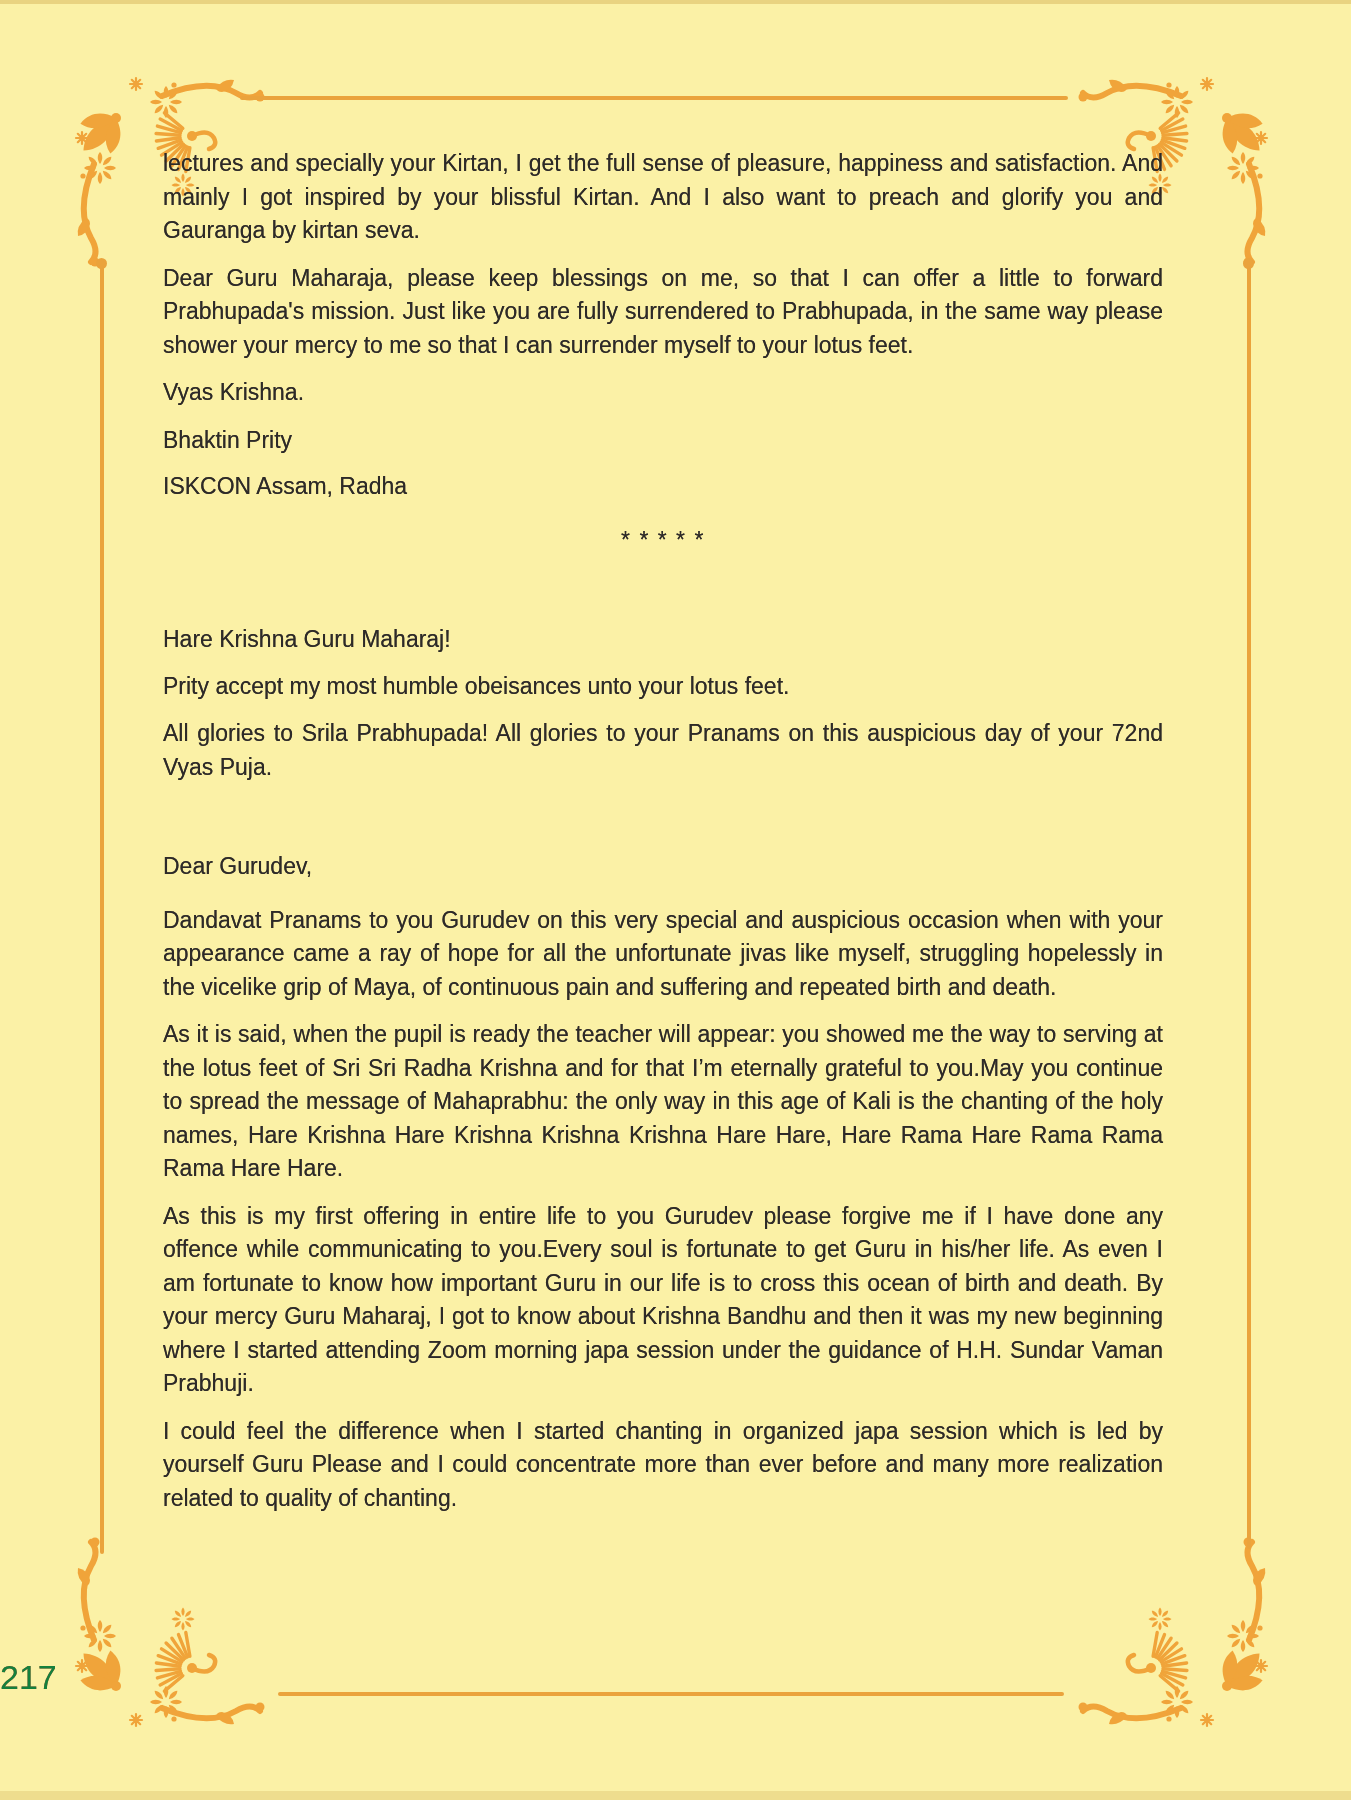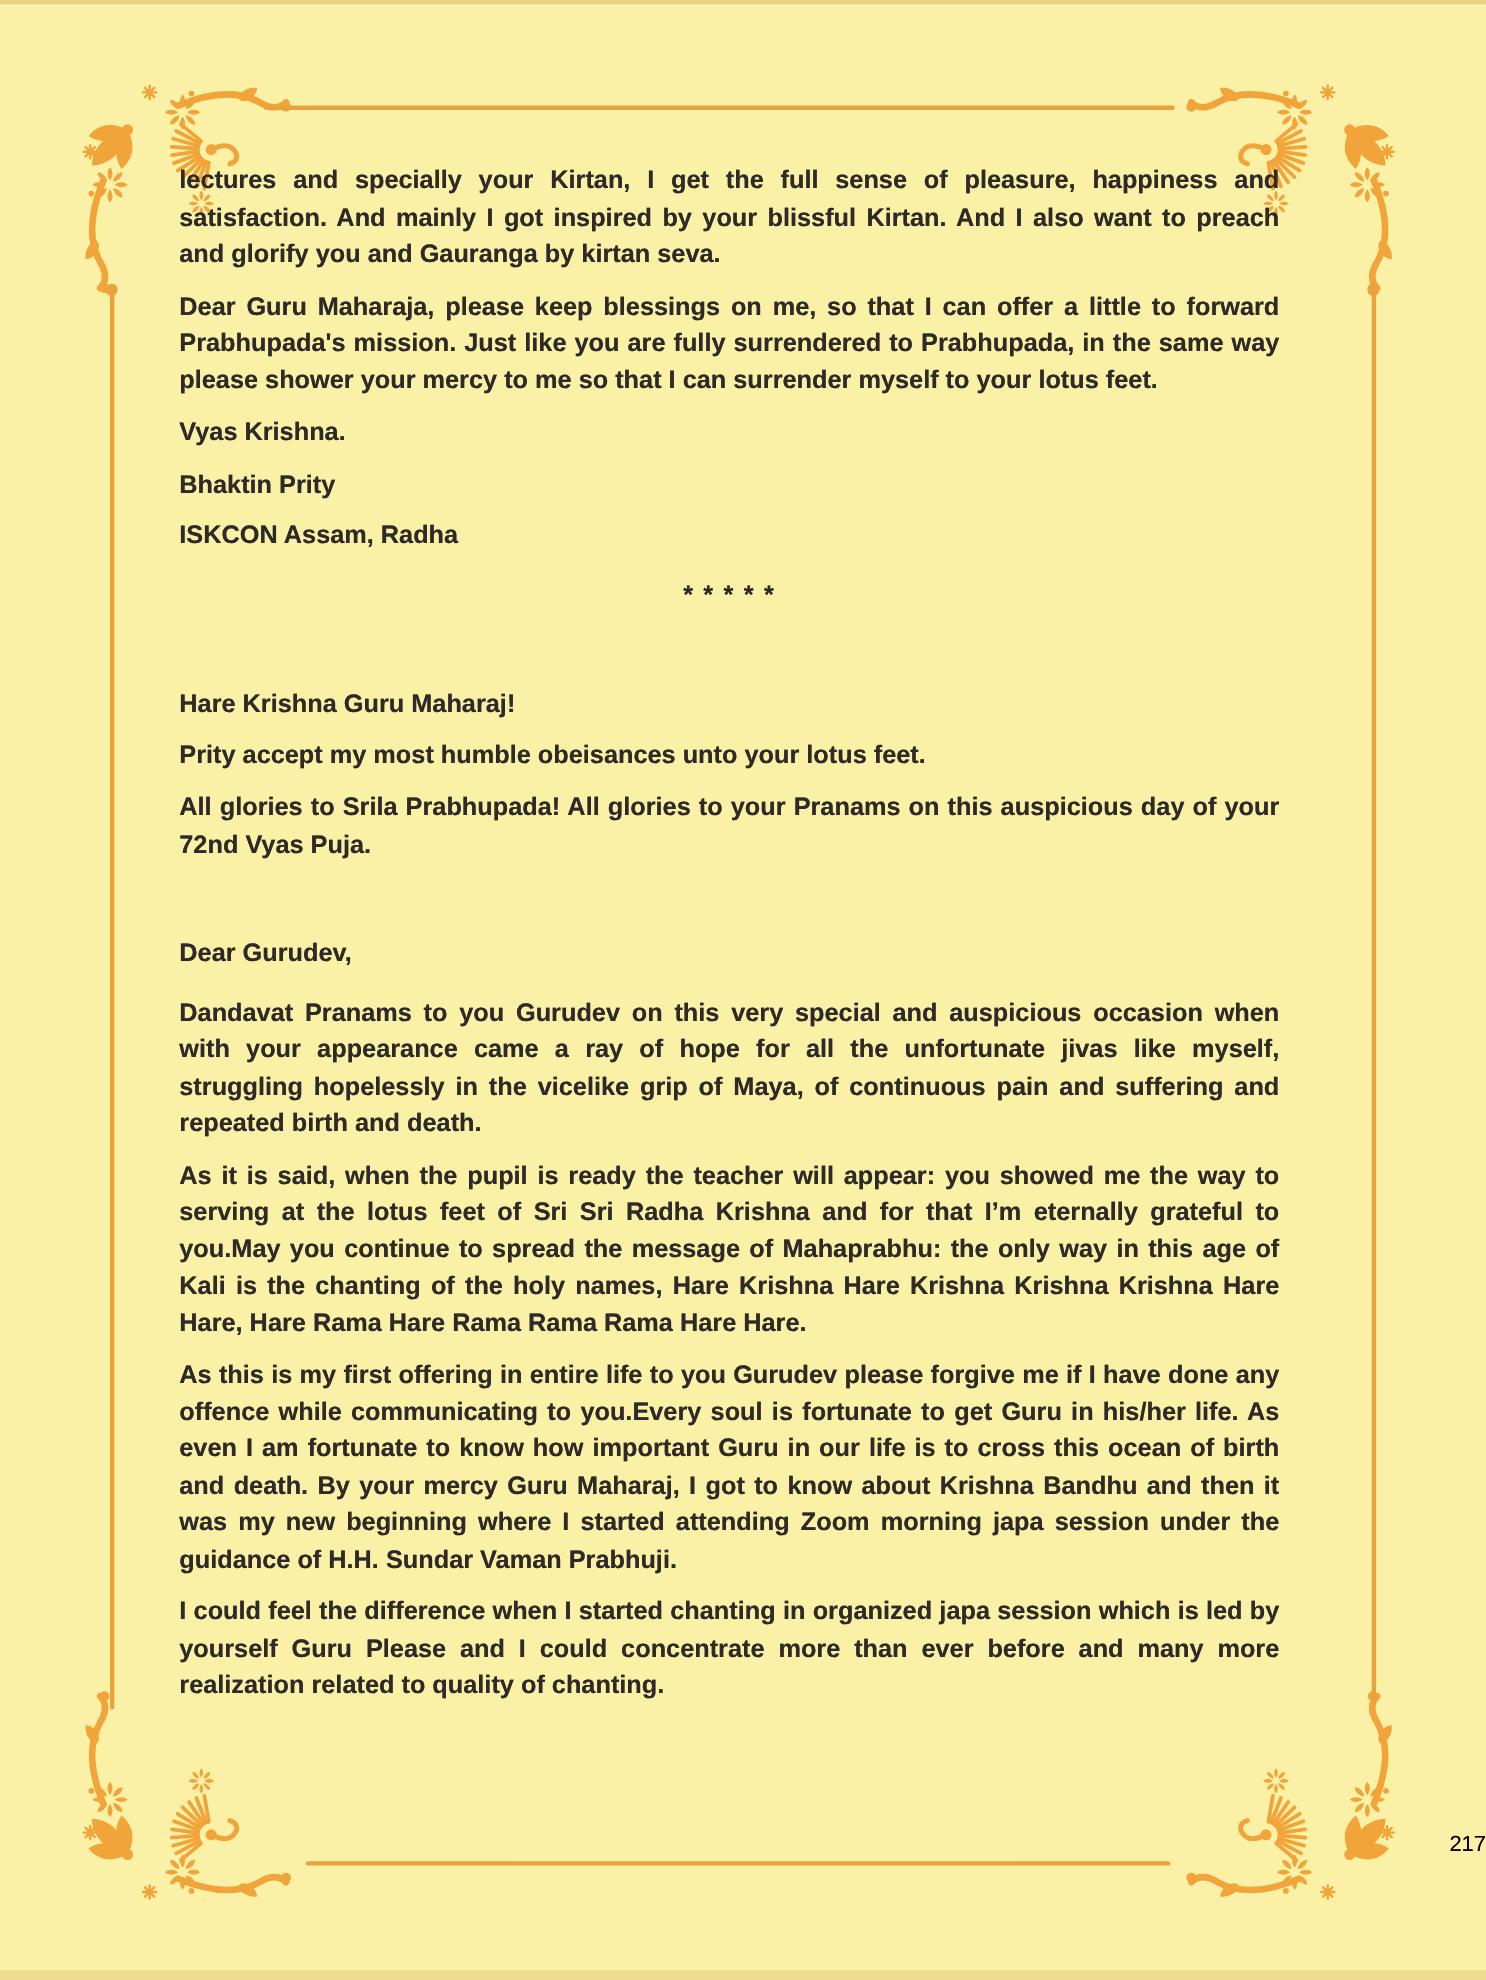--- a/index.html
+++ b/index.html
@@ -38,32 +38,32 @@
   .cap-right { left: 1243px; top: 258px; }
 
   
   .letter {
     position: absolute; left: 163px; top: 147px; width: 1000px;
     display: flow-root;
     font-size: 23px; line-height: 33.5px;
     color: #2D2A28;
     text-shadow: 0 0 0.5px rgba(45,42,40,0.75);
   }
-  .letter p { margin: 0 0 14px 0; font-weight: bold; }
+  .letter p { margin: 0 0 14px 0; }
   .para { text-align: justify; }
   .line { margin-bottom: 13px !important; }
   .sep  { text-align: center; letter-spacing: 1.5px; margin: 20px 0 20px 0 !important; }
   .gap-xl { margin-top: 66px !important; }
   .gap-sm { margin-top: 20px !important; }
 
   .page-number {
     position: absolute; left: 0; right: 0; top: 1662px;
-    text-align: right;
-    font-size: 20px; line-height: 30px;
-    color: #000000;
+    text-align: left;
+    font-size: 34px; line-height: 30px;
+    color: #15803d;
     text-shadow: 0 0 0.5px rgba(197,36,29,0.8);
   }
 </style>
 </head>
 <body>
 
 <svg width="0" height="0" style="position:absolute" aria-hidden="true">
   <symbol id="corner-ornament" viewBox="0 0 200 200">
     <g fill="#F0A43A" stroke="#F0A43A">
 

